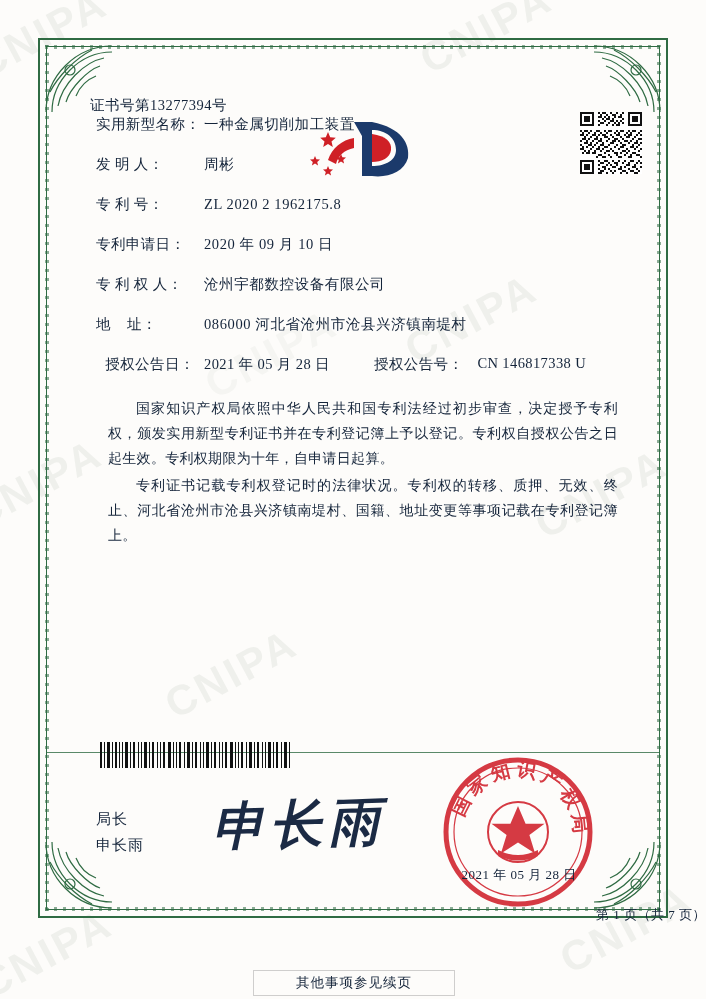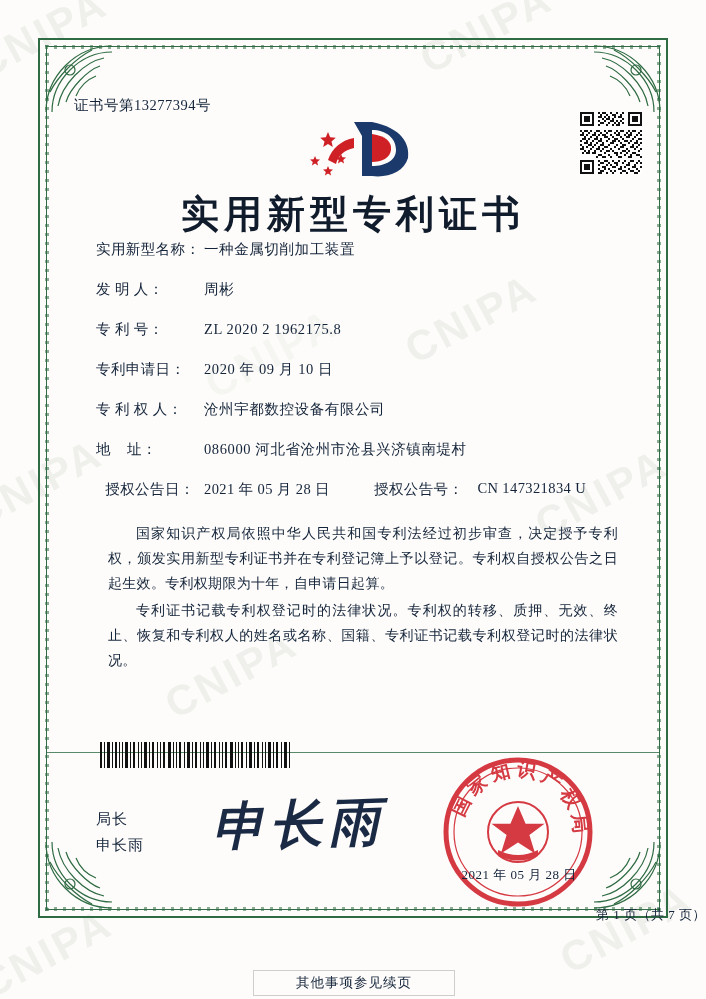--- a/index.html
+++ b/index.html
@@ -90,21 +90,21 @@
   .content {
     position: absolute;
     left: 70px;
     top: 96px;
     width: 566px;
   }
   .cert-no {
     font-size: 14.5px;
     color: #14243a;
     letter-spacing: .5px;
-    margin-left: 4px;
+    margin-left: 20px;
   }
 
   
   .logo {
     position: absolute;
     left: 228px;
     top: 18px;
     width: 140px;
     height: 72px;
   }
@@ -559,21 +559,20 @@
           <rect x="9" y="30" width="2" height="1"></rect>
             <rect x="13" y="30" width="1" height="1"></rect>
             <rect x="16" y="30" width="1" height="1"></rect>
             <rect x="20" y="30" width="1" height="1"></rect>
             <rect x="23" y="30" width="1" height="1"></rect>
             <rect x="27" y="30" width="2" height="1"></rect>
         </g>
       </svg>
     </div>
 
-    <div class="title">实用新型专利证书</div>
 
     <div class="fields">
       <div class="field">
         <span class="fl">实用新型名称：</span>
         <span class="fv">一种金属切削加工装置</span>
       </div>
       <div class="field">
         <span class="fl">发 明 人：</span>
         <span class="fv">周彬</span>
       </div>
@@ -594,28 +593,28 @@
         <span class="fv">086000 河北省沧州市沧县兴济镇南堤村</span>
       </div>
 
       <div class="field-row2">
         <span class="half a">
           <span class="lbl2">授权公告日：</span>
           <span>2021 年 05 月 28 日</span>
         </span>
         <span class="half">
           <span class="lbl3">授权公告号：</span>
-          <span>CN 147321834 U</span>
+          <span>CN 146817338 U</span>
         </span>
       </div>
     </div>
 
     <div class="paras">
       <p>国家知识产权局依照中华人民共和国专利法经过初步审查，决定授予专利权，颁发实用新型专利证书并在专利登记簿上予以登记。专利权自授权公告之日起生效。专利权期限为十年，自申请日起算。</p>
-      <p>专利证书记载专利权登记时的法律状况。专利权的转移、质押、无效、终止、恢复和专利权人的姓名或名称、国籍、专利证书记载专利权登记时的法律状况。</p>
+      <p>专利证书记载专利权登记时的法律状况。专利权的转移、质押、无效、终止、河北省沧州市沧县兴济镇南堤村、国籍、地址变更等事项记载在专利登记簿上。</p>
     </div>
   </div>
 
   <div class="sep"></div>
 
   <div class="barcode">
     <svg class="bars" viewBox="0 0 190 26" preserveAspectRatio="none" shape-rendering="crispEdges">
       <g fill="#111111">
         <rect x="0" y="0" width="2" height="26"></rect>
           <rect x="4" y="0" width="1" height="26"></rect>

